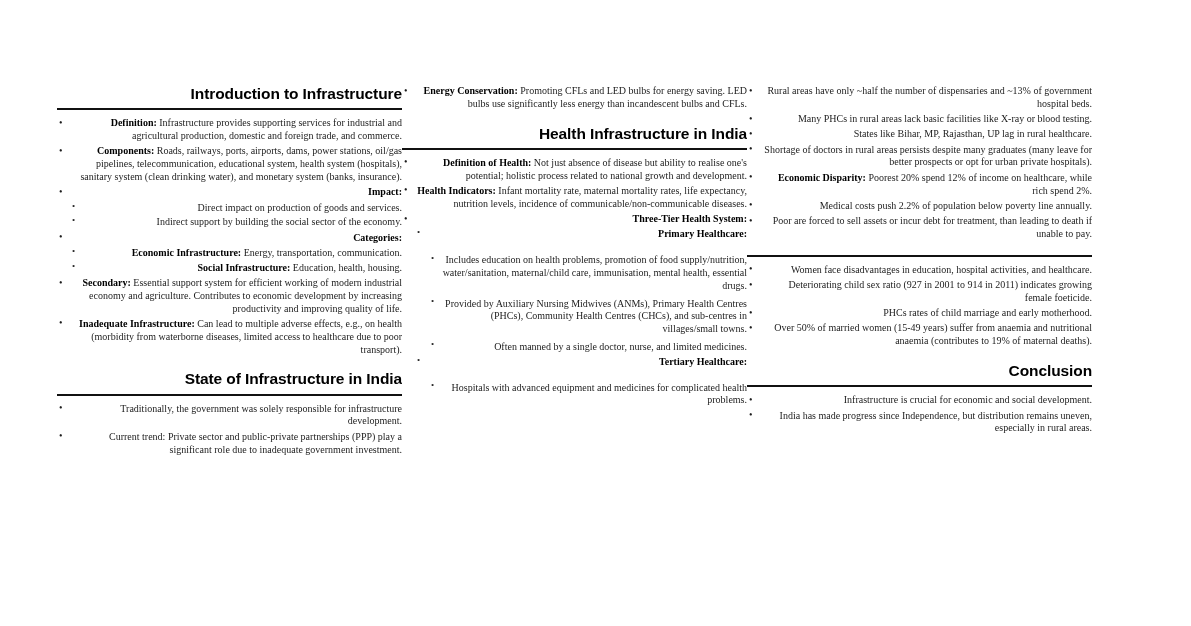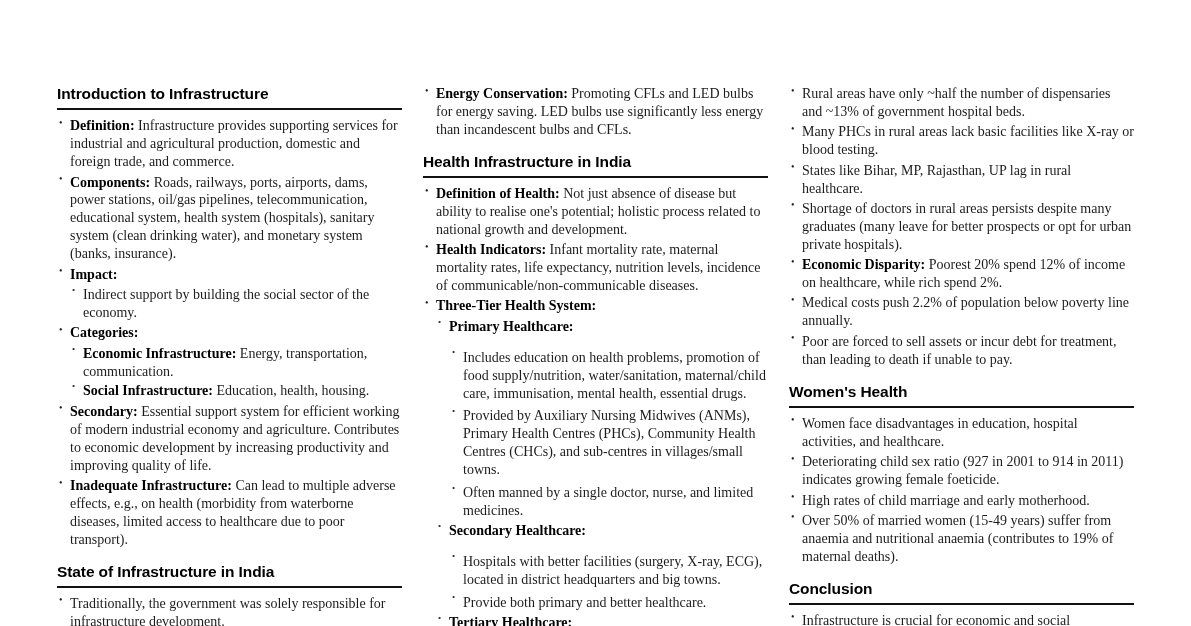--- a/index.html
+++ b/index.html
@@ -17,24 +17,24 @@
   .page {
     position: relative;
     width: 1191px;
     height: 626px;
     box-sizing: border-box;
     padding: 85px 57px 0 57px;
     overflow: hidden;
   }
   .columns {
     display: flex;
-    gap: 21px;
     align-items: flex-start;
     height: 541px;
     overflow: hidden;
+    text-align: right;
   }
   .column {
     width: 345px;
     flex: 0 0 345px;
     overflow: hidden;
   }
 
   h2.section-heading {
     font-family: "Liberation Sans", "DejaVu Sans", sans-serif;
     font-size: 15.5px;
@@ -58,21 +58,21 @@
     margin-top: 14px;
   }
 
   ul {
     list-style: none;
     margin: 0;
     padding: 0;
   }
   li {
     position: relative;
-    font-size: 14px;
+    font-size: 10px;
     line-height: 1.28;
     margin: 0 0 2.5px 0;
     color: #1c1c1c;
   }
 
   
   ul.lvl1 > li {
     padding-left: 13px;
   }
   ul.lvl1 > li::before {
@@ -137,20 +137,21 @@
 <div class="page">
   <div class="columns" id="columns-root">
       <div class="column">
         <div class="section">
           <h2 class="section-heading">Introduction to Infrastructure</h2>
           <hr class="section-rule">
           <ul class="lvl1">
             <li><span class="lead">Definition:</span><span class="body-text"> Infrastructure provides supporting services for industrial and agricultural production, domestic and foreign trade, and commerce.</span></li>
             <li><span class="lead">Components:</span><span class="body-text"> Roads, railways, ports, airports, dams, power stations, oil/gas pipelines, telecommunication, educational system, health system (hospitals), sanitary system (clean drinking water), and monetary system (banks, insurance).</span></li>
             <li><span class="lead">Impact:</span><ul class="lvl2">
+                <li><span class="body-text">Direct impact on production of goods and services.</span></li>
                 <li><span class="body-text">Indirect support by building the social sector of the economy.</span></li>
               </ul></li>
             <li><span class="lead">Categories:</span><ul class="lvl2">
                 <li><span class="lead">Economic Infrastructure:</span><span class="body-text"> Energy, transportation, communication.</span></li>
                 <li><span class="lead">Social Infrastructure:</span><span class="body-text"> Education, health, housing.</span></li>
               </ul></li>
             <li><span class="lead">Secondary:</span><span class="body-text"> Essential support system for efficient working of modern industrial economy and agriculture. Contributes to economic development by increasing productivity and improving quality of life.</span></li>
             <li><span class="lead">Inadequate Infrastructure:</span><span class="body-text"> Can lead to multiple adverse effects, e.g., on health (morbidity from waterborne diseases, limited access to healthcare due to poor transport).</span></li>
           </ul>
         </div>
@@ -174,50 +175,45 @@
           <hr class="section-rule">
           <ul class="lvl1">
             <li><span class="lead">Definition of Health:</span><span class="body-text"> Not just absence of disease but ability to realise one's potential; holistic process related to national growth and development.</span></li>
             <li><span class="lead">Health Indicators:</span><span class="body-text"> Infant mortality rate, maternal mortality rates, life expectancy, nutrition levels, incidence of communicable/non-communicable diseases.</span></li>
             <li><span class="lead">Three-Tier Health System:</span><ul class="lvl2">
                 <li><span class="lead">Primary Healthcare:</span><ul class="lvl3">
                     <li><span class="body-text">Includes education on health problems, promotion of food supply/nutrition, water/sanitation, maternal/child care, immunisation, mental health, essential drugs.</span></li>
                     <li><span class="body-text">Provided by Auxiliary Nursing Midwives (ANMs), Primary Health Centres (PHCs), Community Health Centres (CHCs), and sub-centres in villages/small towns.</span></li>
                     <li><span class="body-text">Often manned by a single doctor, nurse, and limited medicines.</span></li>
                   </ul></li>
-                <li><span class="lead">Secondary Healthcare:</span><ul class="lvl3">
-                    <li><span class="body-text">Hospitals with better facilities (surgery, X-ray, ECG), located in district headquarters and big towns.</span></li>
-                    <li><span class="body-text">Provide both primary and better healthcare.</span></li>
-                  </ul></li>
                 <li><span class="lead">Tertiary Healthcare:</span><ul class="lvl3">
                     <li><span class="body-text">Hospitals with advanced equipment and medicines for complicated health problems.</span></li>
                   </ul></li>
               </ul></li>
           </ul>
         </div>
       </div>
       <div class="column">
         <div class="section">
           <ul class="lvl1">
             <li><span class="body-text">Rural areas have only ~half the number of dispensaries and ~13% of government hospital beds.</span></li>
             <li><span class="body-text">Many PHCs in rural areas lack basic facilities like X-ray or blood testing.</span></li>
             <li><span class="body-text">States like Bihar, MP, Rajasthan, UP lag in rural healthcare.</span></li>
             <li><span class="body-text">Shortage of doctors in rural areas persists despite many graduates (many leave for better prospects or opt for urban private hospitals).</span></li>
             <li><span class="lead">Economic Disparity:</span><span class="body-text"> Poorest 20% spend 12% of income on healthcare, while rich spend 2%.</span></li>
             <li><span class="body-text">Medical costs push 2.2% of population below poverty line annually.</span></li>
             <li><span class="body-text">Poor are forced to sell assets or incur debt for treatment, than leading to death if unable to pay.</span></li>
           </ul>
         </div>
         <div class="section">
-          <h2 class="section-heading">Women's Health</h2>
           <hr class="section-rule">
           <ul class="lvl1">
             <li><span class="body-text">Women face disadvantages in education, hospital activities, and healthcare.</span></li>
             <li><span class="body-text">Deteriorating child sex ratio (927 in 2001 to 914 in 2011) indicates growing female foeticide.</span></li>
-            <li><span class="body-text">High rates of child marriage and early motherhood.</span></li>
+            <li><span class="body-text">PHCs rates of child marriage and early motherhood.</span></li>
             <li><span class="body-text">Over 50% of married women (15-49 years) suffer from anaemia and nutritional anaemia (contributes to 19% of maternal deaths).</span></li>
           </ul>
         </div>
         <div class="section">
           <h2 class="section-heading">Conclusion</h2>
           <hr class="section-rule">
           <ul class="lvl1">
             <li><span class="body-text">Infrastructure is crucial for economic and social development.</span></li>
             <li><span class="body-text">India has made progress since Independence, but distribution remains uneven, especially in rural areas.</span></li>
           </ul>

